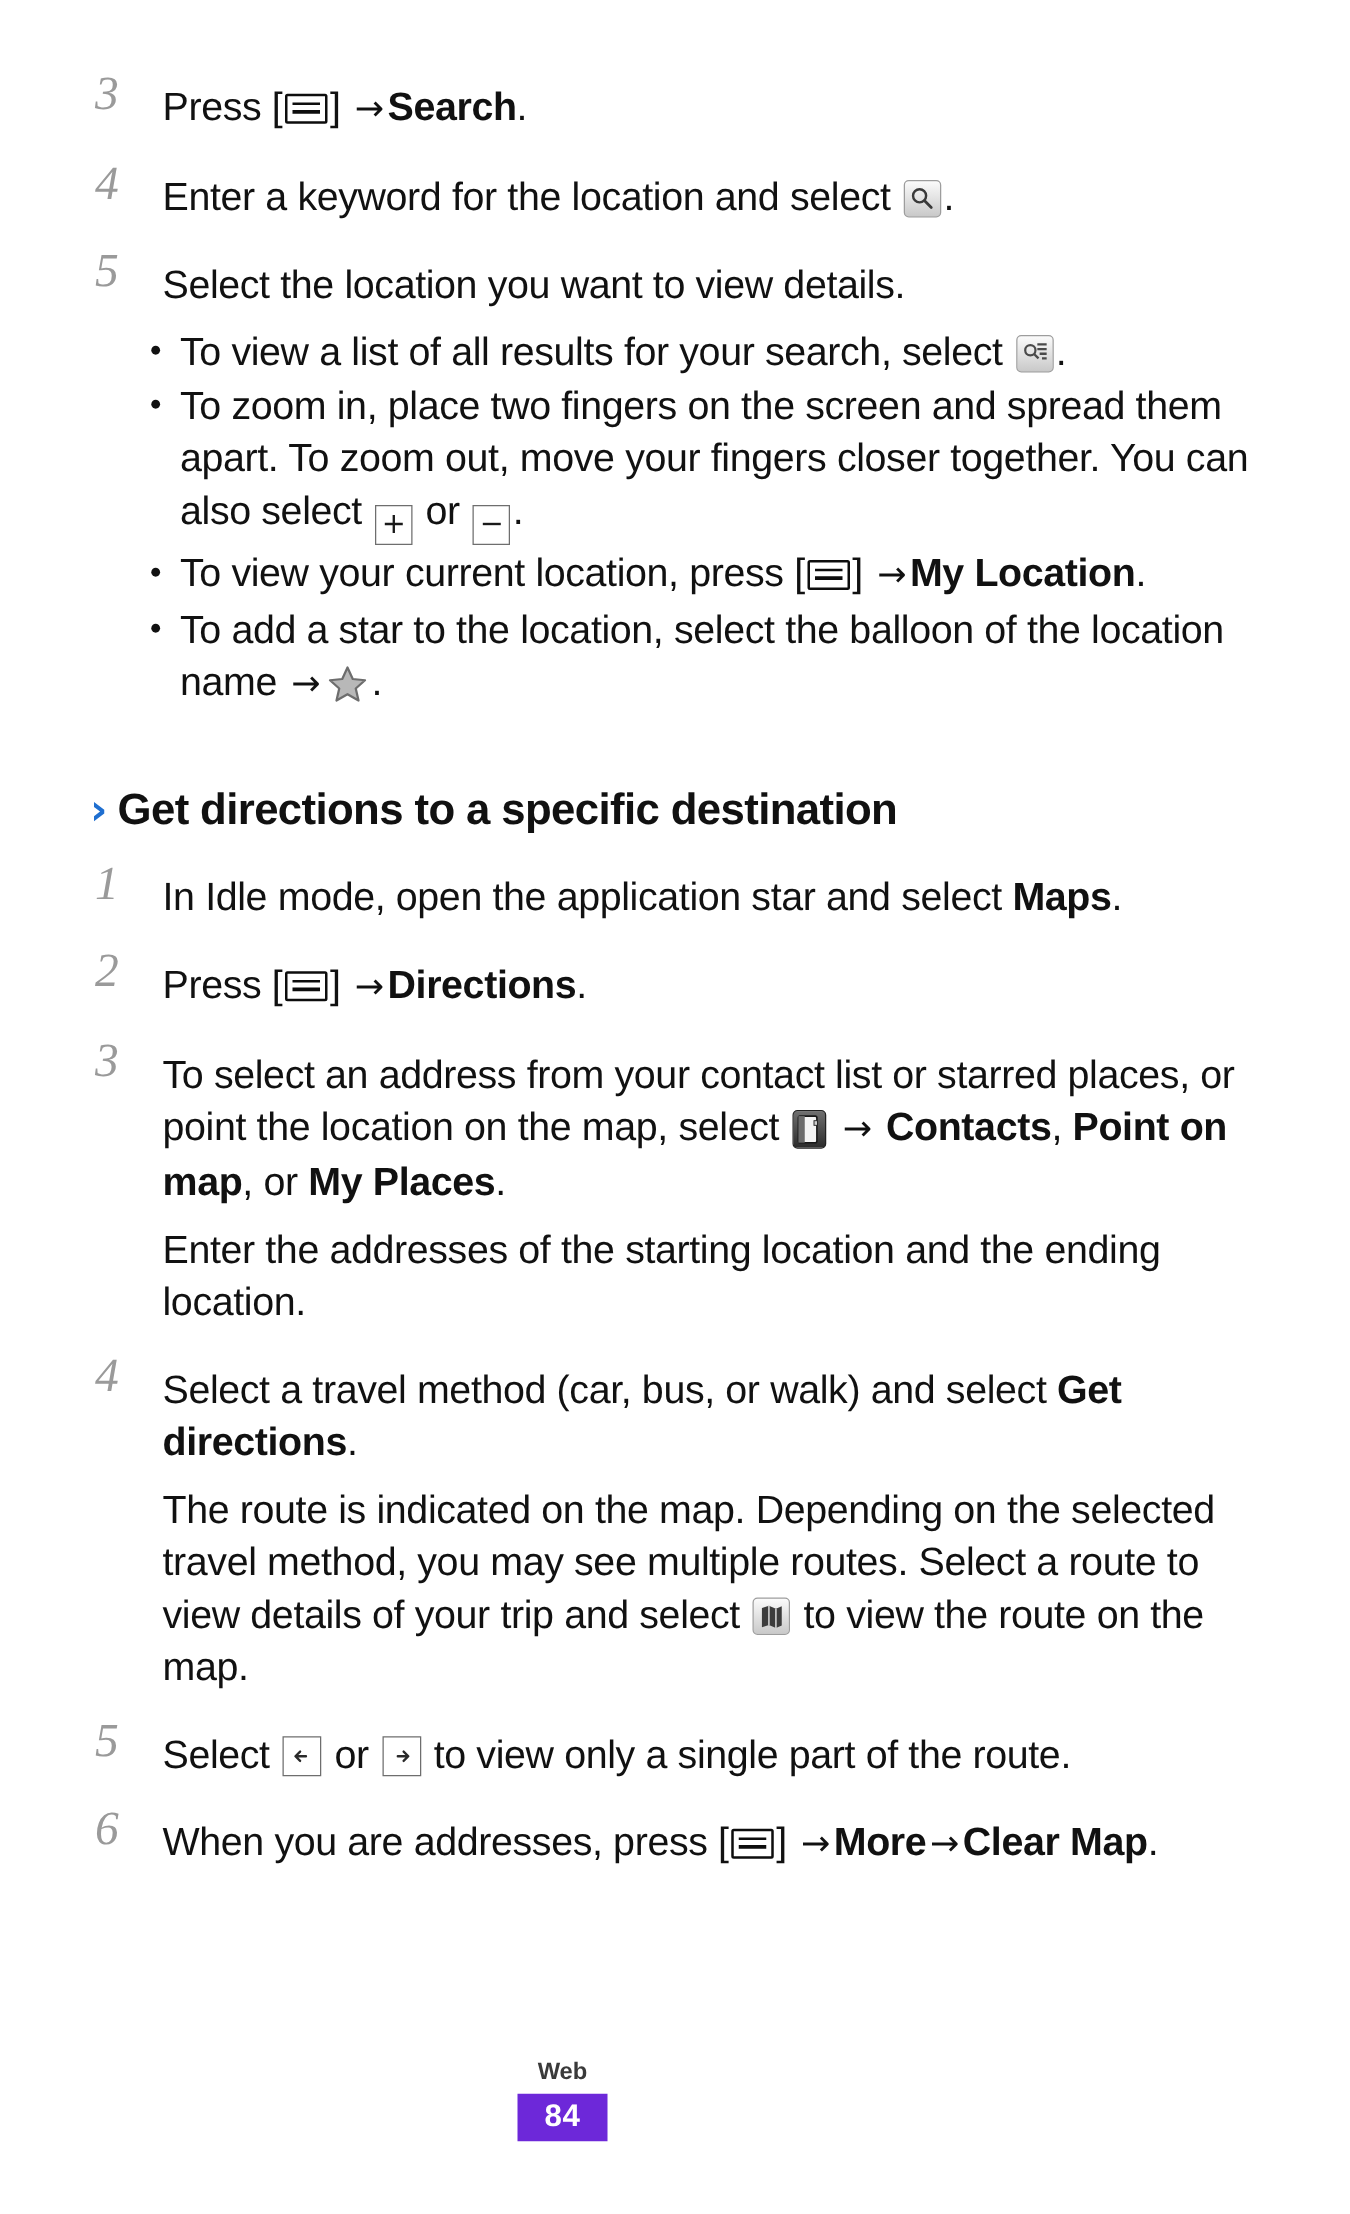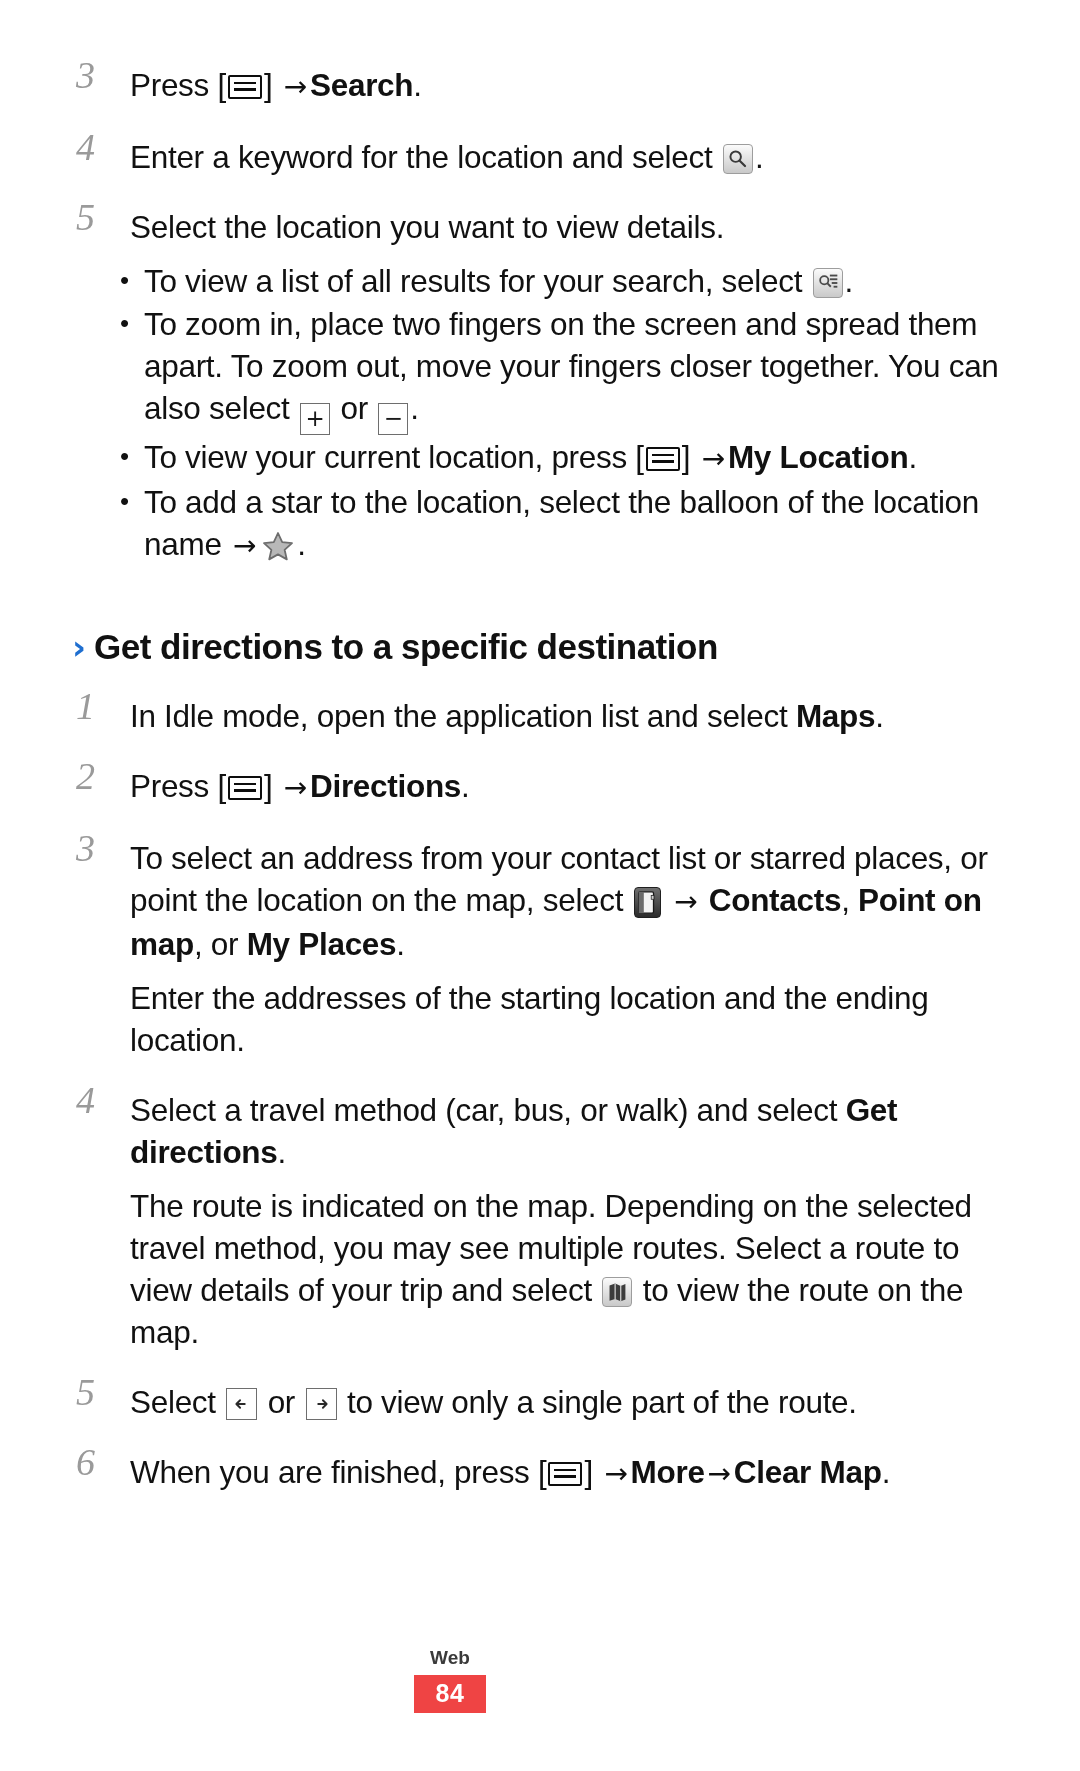--- a/index.html
+++ b/index.html
@@ -203,21 +203,21 @@
     font-size: 19px;
     font-weight: bold;
     color: #3a3a3a;
     letter-spacing: 0px;
     margin-bottom: 6px;
   }
   .footer-page {
     display: inline-block;
     min-width: 54px;
     padding: 5px 9px 6px 9px;
-    background: #ef4444;
+    background: #6d28d9;
     color: #ffffff;
     font-size: 25px;
     font-weight: bold;
     line-height: 27px;
     letter-spacing: 0.5px;
     text-align: center;
   }
 </style>
 </head>
 <body>
@@ -283,21 +283,21 @@
   </div>
 
   <div class="section-head">
     <span class="chev">›</span>
     <span class="section-title">Get directions to a specific destination</span>
   </div>
 
   <div class="step">
     <div class="step-num">1</div>
     <div class="step-body">
-      <p><span>In Idle mode, open the application list and select </span><b>Maps</b><span>.</span></p>
+      <p><span>In Idle mode, open the application star and select </span><b>Maps</b><span>.</span></p>
     </div>
   </div>
 
   <div class="step">
     <div class="step-num">2</div>
     <div class="step-body">
       <p><span>Press [</span><span class="ic ic-menu"></span><span>] </span><span class="arrow">→</span><b>Directions</b><span>.</span></p>
     </div>
   </div>
 
@@ -334,21 +334,21 @@
               <path d="M19 16 L11 16 M14 12 L10 16 L14 20" fill="none" stroke="#2a2a2a" stroke-width="2" stroke-linecap="round" stroke-linejoin="round"></path>
             </svg></span><span> or </span><span class="ic ic-arrowbox"><svg viewBox="0 0 31 32">
               <path d="M12 16 L20 16 M17 12 L21 16 L17 20" fill="none" stroke="#2a2a2a" stroke-width="2" stroke-linecap="round" stroke-linejoin="round"></path>
             </svg></span><span> to view only a single part of the route.</span></p>
     </div>
   </div>
 
   <div class="step">
     <div class="step-num">6</div>
     <div class="step-body">
-      <p><span>When you are finished, press [</span><span class="ic ic-menu"></span><span>] </span><span class="arrow">→</span><b>More</b><span class="arrow">→</span><b>Clear Map</b><span>.</span></p>
+      <p><span>When you are addresses, press [</span><span class="ic ic-menu"></span><span>] </span><span class="arrow">→</span><b>More</b><span class="arrow">→</span><b>Clear Map</b><span>.</span></p>
     </div>
   </div>
 
   <div class="footer">
     <div class="footer-label">Web</div>
     <div class="footer-page">84</div>
   </div>
 
 </div>
 

